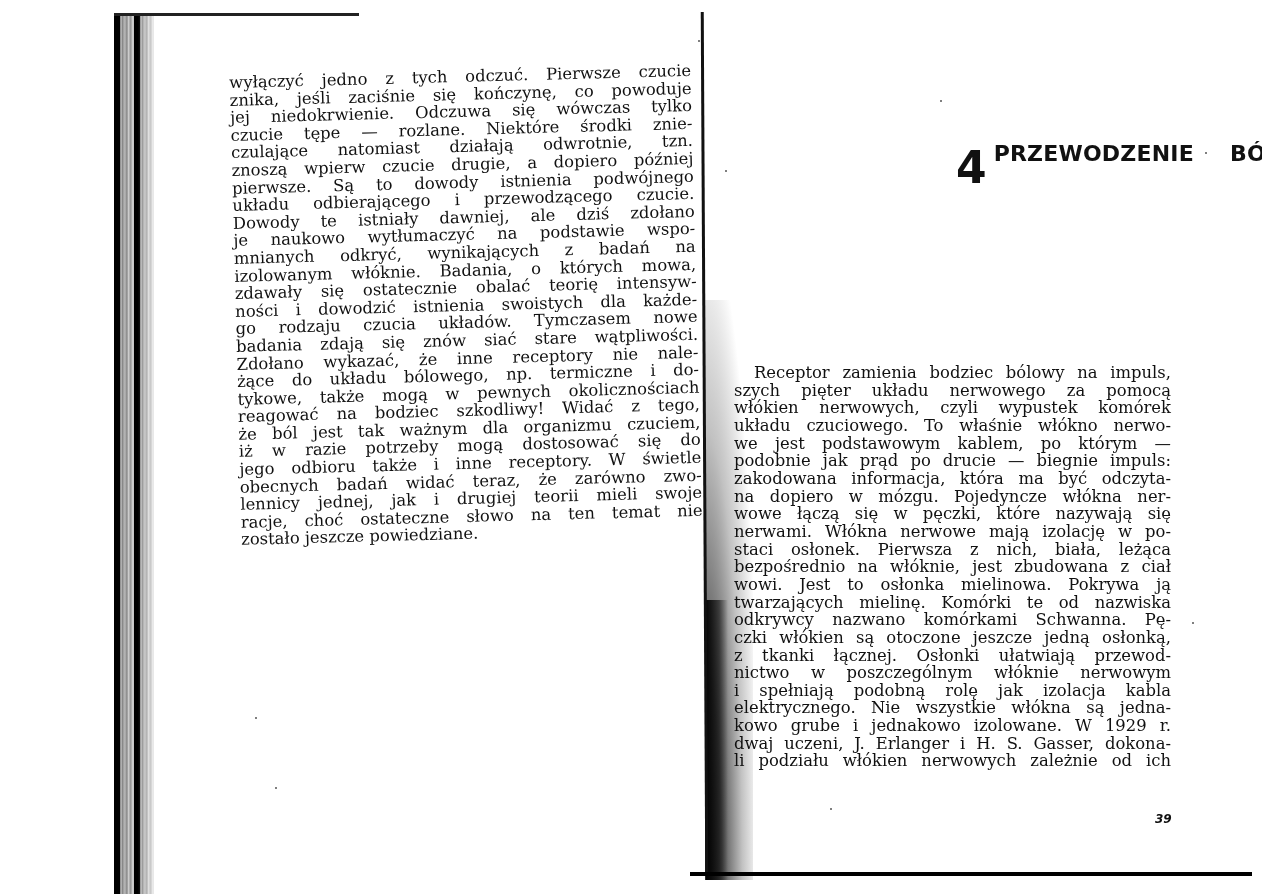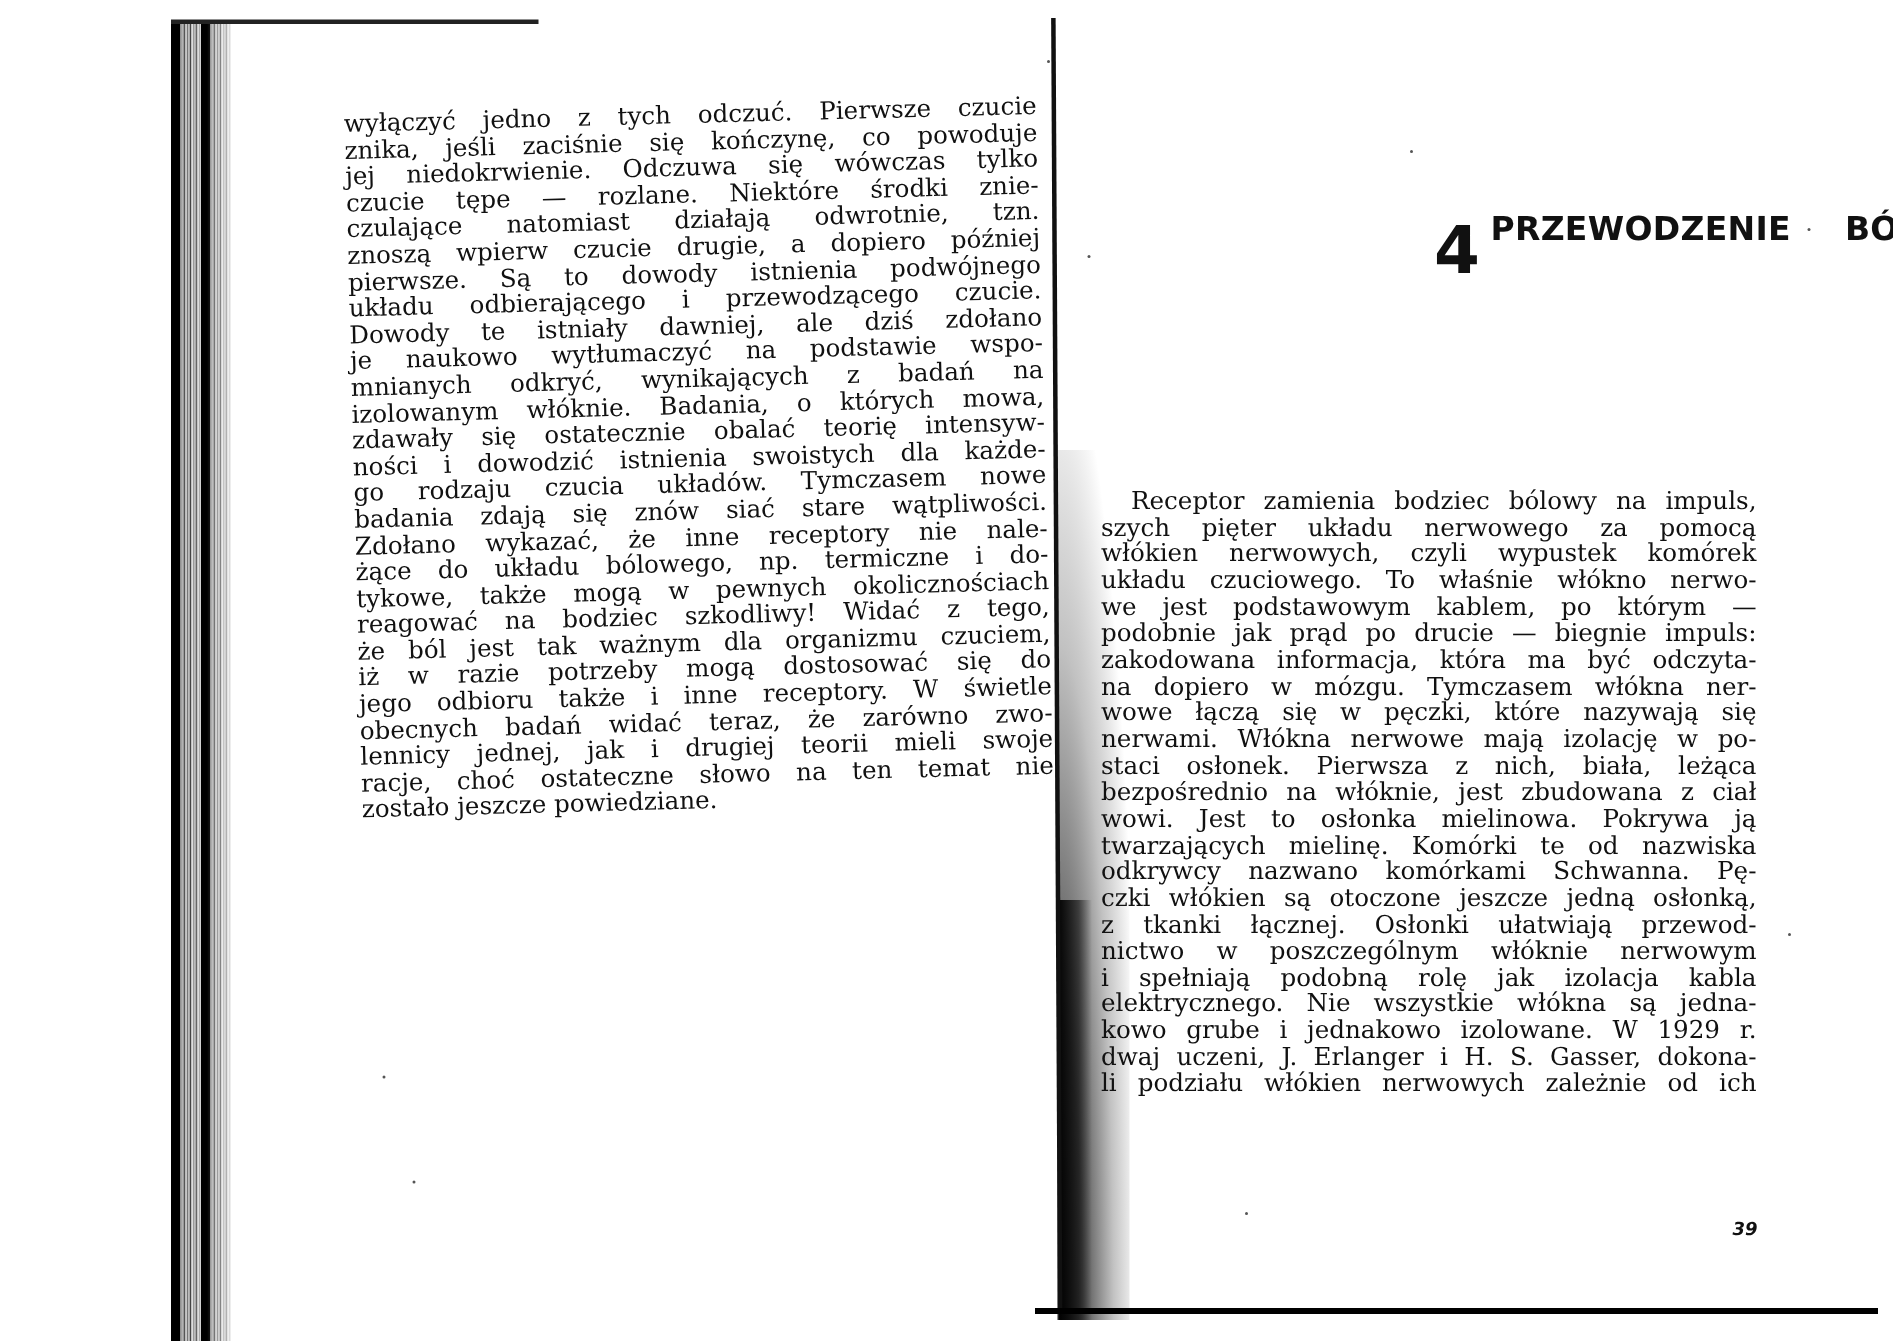--- a/index.html
+++ b/index.html
@@ -148,20 +148,21 @@
     }
     .right-text .line {
       display: block;
       white-space: nowrap;
       text-align: justify;
       text-align-last: justify;
       width: 100%;
     }
     .right-text .line.indent {
       text-indent: 20px;
+      margin-top: 39px;
     }
     .page-number {
       position: absolute;
       left: 1155px;
       top: 812px;
       font-family: "DejaVu Sans", "Liberation Sans", sans-serif;
       font-weight: bold;
       font-size: 12px;
       font-style: italic;
     }
@@ -226,21 +227,21 @@
   </div>
 
   <div class="right-text">
     <span class="line indent">Receptor zamienia bodziec bólowy na impuls,</span>
     <span class="line">szych pięter układu nerwowego za pomocą</span>
     <span class="line">włókien nerwowych, czyli wypustek komórek</span>
     <span class="line">układu czuciowego. To właśnie włókno nerwo-</span>
     <span class="line">we jest podstawowym kablem, po którym —</span>
     <span class="line">podobnie jak prąd po drucie — biegnie impuls:</span>
     <span class="line">zakodowana informacja, która ma być odczyta-</span>
-    <span class="line">na dopiero w mózgu. Tymczasem włókna ner-</span>
+    <span class="line">na dopiero w mózgu. Pojedyncze włókna ner-</span>
     <span class="line">wowe łączą się w pęczki, które nazywają się</span>
     <span class="line">nerwami. Włókna nerwowe mają izolację w po-</span>
     <span class="line">staci osłonek. Pierwsza z nich, biała, leżąca</span>
     <span class="line">bezpośrednio na włóknie, jest zbudowana z ciał</span>
     <span class="line">wowi. Jest to osłonka mielinowa. Pokrywa ją</span>
     <span class="line">twarzających mielinę. Komórki te od nazwiska</span>
     <span class="line">odkrywcy nazwano komórkami Schwanna. Pę-</span>
     <span class="line">czki włókien są otoczone jeszcze jedną osłonką,</span>
     <span class="line">z tkanki łącznej. Osłonki ułatwiają przewod-</span>
     <span class="line">nictwo w poszczególnym włóknie nerwowym</span>

